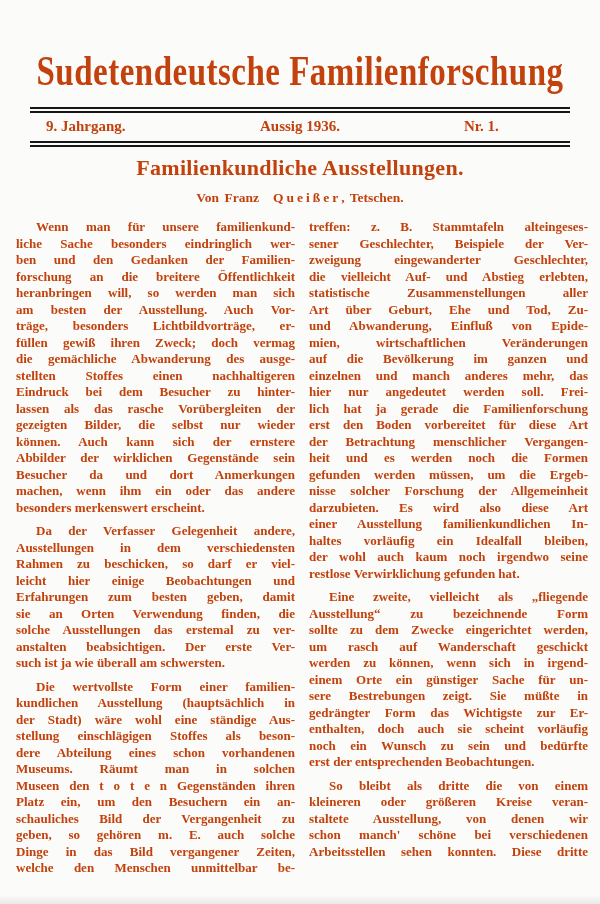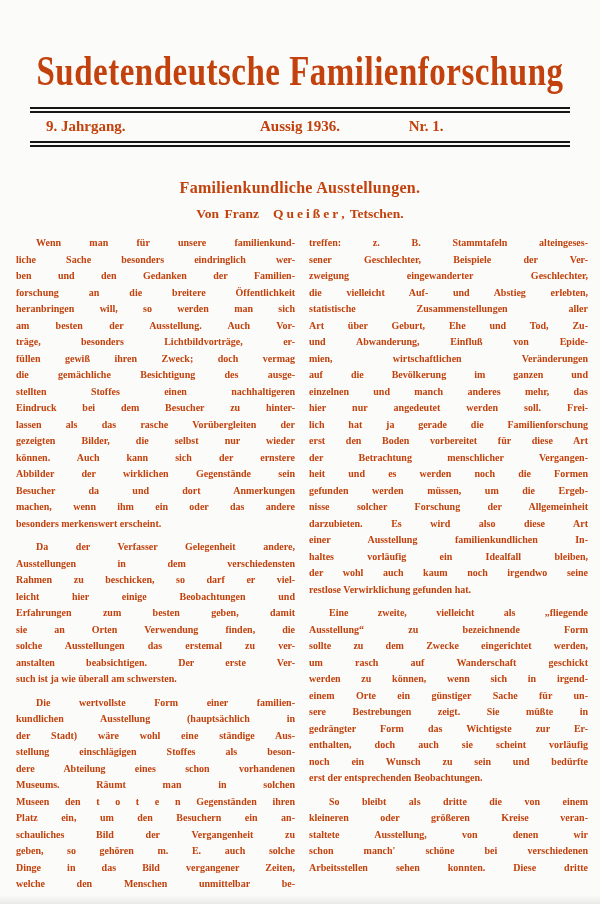--- a/index.html
+++ b/index.html
@@ -40,41 +40,41 @@
     display: flex;
     align-items: baseline;
     margin: 0 30px;
     padding: 5px 16px 6px 16px;
     font-size: 15px;
     gap: 36px;
   }
   .issue-row .cell { flex: 1; }
   .issue-row .cell.left  { text-align: left; }
   .issue-row .cell.mid   { text-align: center; }
-  .issue-row .cell.right { text-align: left; }
+  .issue-row .cell.right { text-align: center; }
   
   .article-title {
-    margin: 32px 0 0 0;
+    margin: 8px 0 0 0;
     text-align: center;
-    font-size: 16px;
+    font-size: 22px;
     letter-spacing: 0.3px;
   }
   .byline {
     margin: 9px 0 0 0;
     text-align: center;
     font-size: 13.5px;
     word-spacing: 2px;
   }
   .byline .surname { letter-spacing: 3px; margin-left: 14px; }
   
   .columns {
     display: flex;
     gap: 14px;
     padding: 13px 12px 0 16px;
-    font-size: 10px;
+    font-size: 13px;
     line-height: 16.5px;
   }
   .column { flex: 1; min-width: 0; }
   .para + .para { margin-top: 7px; }
   .line {
     text-align: justify;
     text-align-last: justify;
     overflow: hidden;
     white-space: nowrap;
   }
@@ -118,21 +118,21 @@
       <div class="column">
           <div class="para indent">
             <div class="line">Wenn man für unsere familienkund-</div>
             <div class="line">liche Sache besonders eindringlich wer-</div>
             <div class="line">ben und den Gedanken der Familien-</div>
             <div class="line">forschung an die breitere Öffentlichkeit</div>
             <div class="line">heranbringen will, so werden man sich</div>
             <div class="line">am besten der Ausstellung.  Auch Vor-</div>
             <div class="line">träge, besonders Lichtbildvorträge, er-</div>
             <div class="line">füllen gewiß ihren Zweck; doch vermag</div>
-            <div class="line">die gemächliche Besichtigung des ausge-</div>
+            <div class="line">die gemächliche Abwanderung des ausge-</div>
             <div class="line">stellten Stoffes einen nachhaltigeren</div>
             <div class="line">Eindruck bei dem Besucher zu hinter-</div>
             <div class="line">lassen als das rasche Vorübergleiten der</div>
             <div class="line">gezeigten Bilder, die selbst nur wieder</div>
             <div class="line">können.  Auch kann sich der ernstere</div>
             <div class="line">Abbilder der wirklichen Gegenstände sein</div>
             <div class="line">Besucher da und dort Anmerkungen</div>
             <div class="line">machen, wenn ihm ein oder das andere</div>
             <div class="line no-flush">besonders merkenswert erscheint.</div>
           </div>

